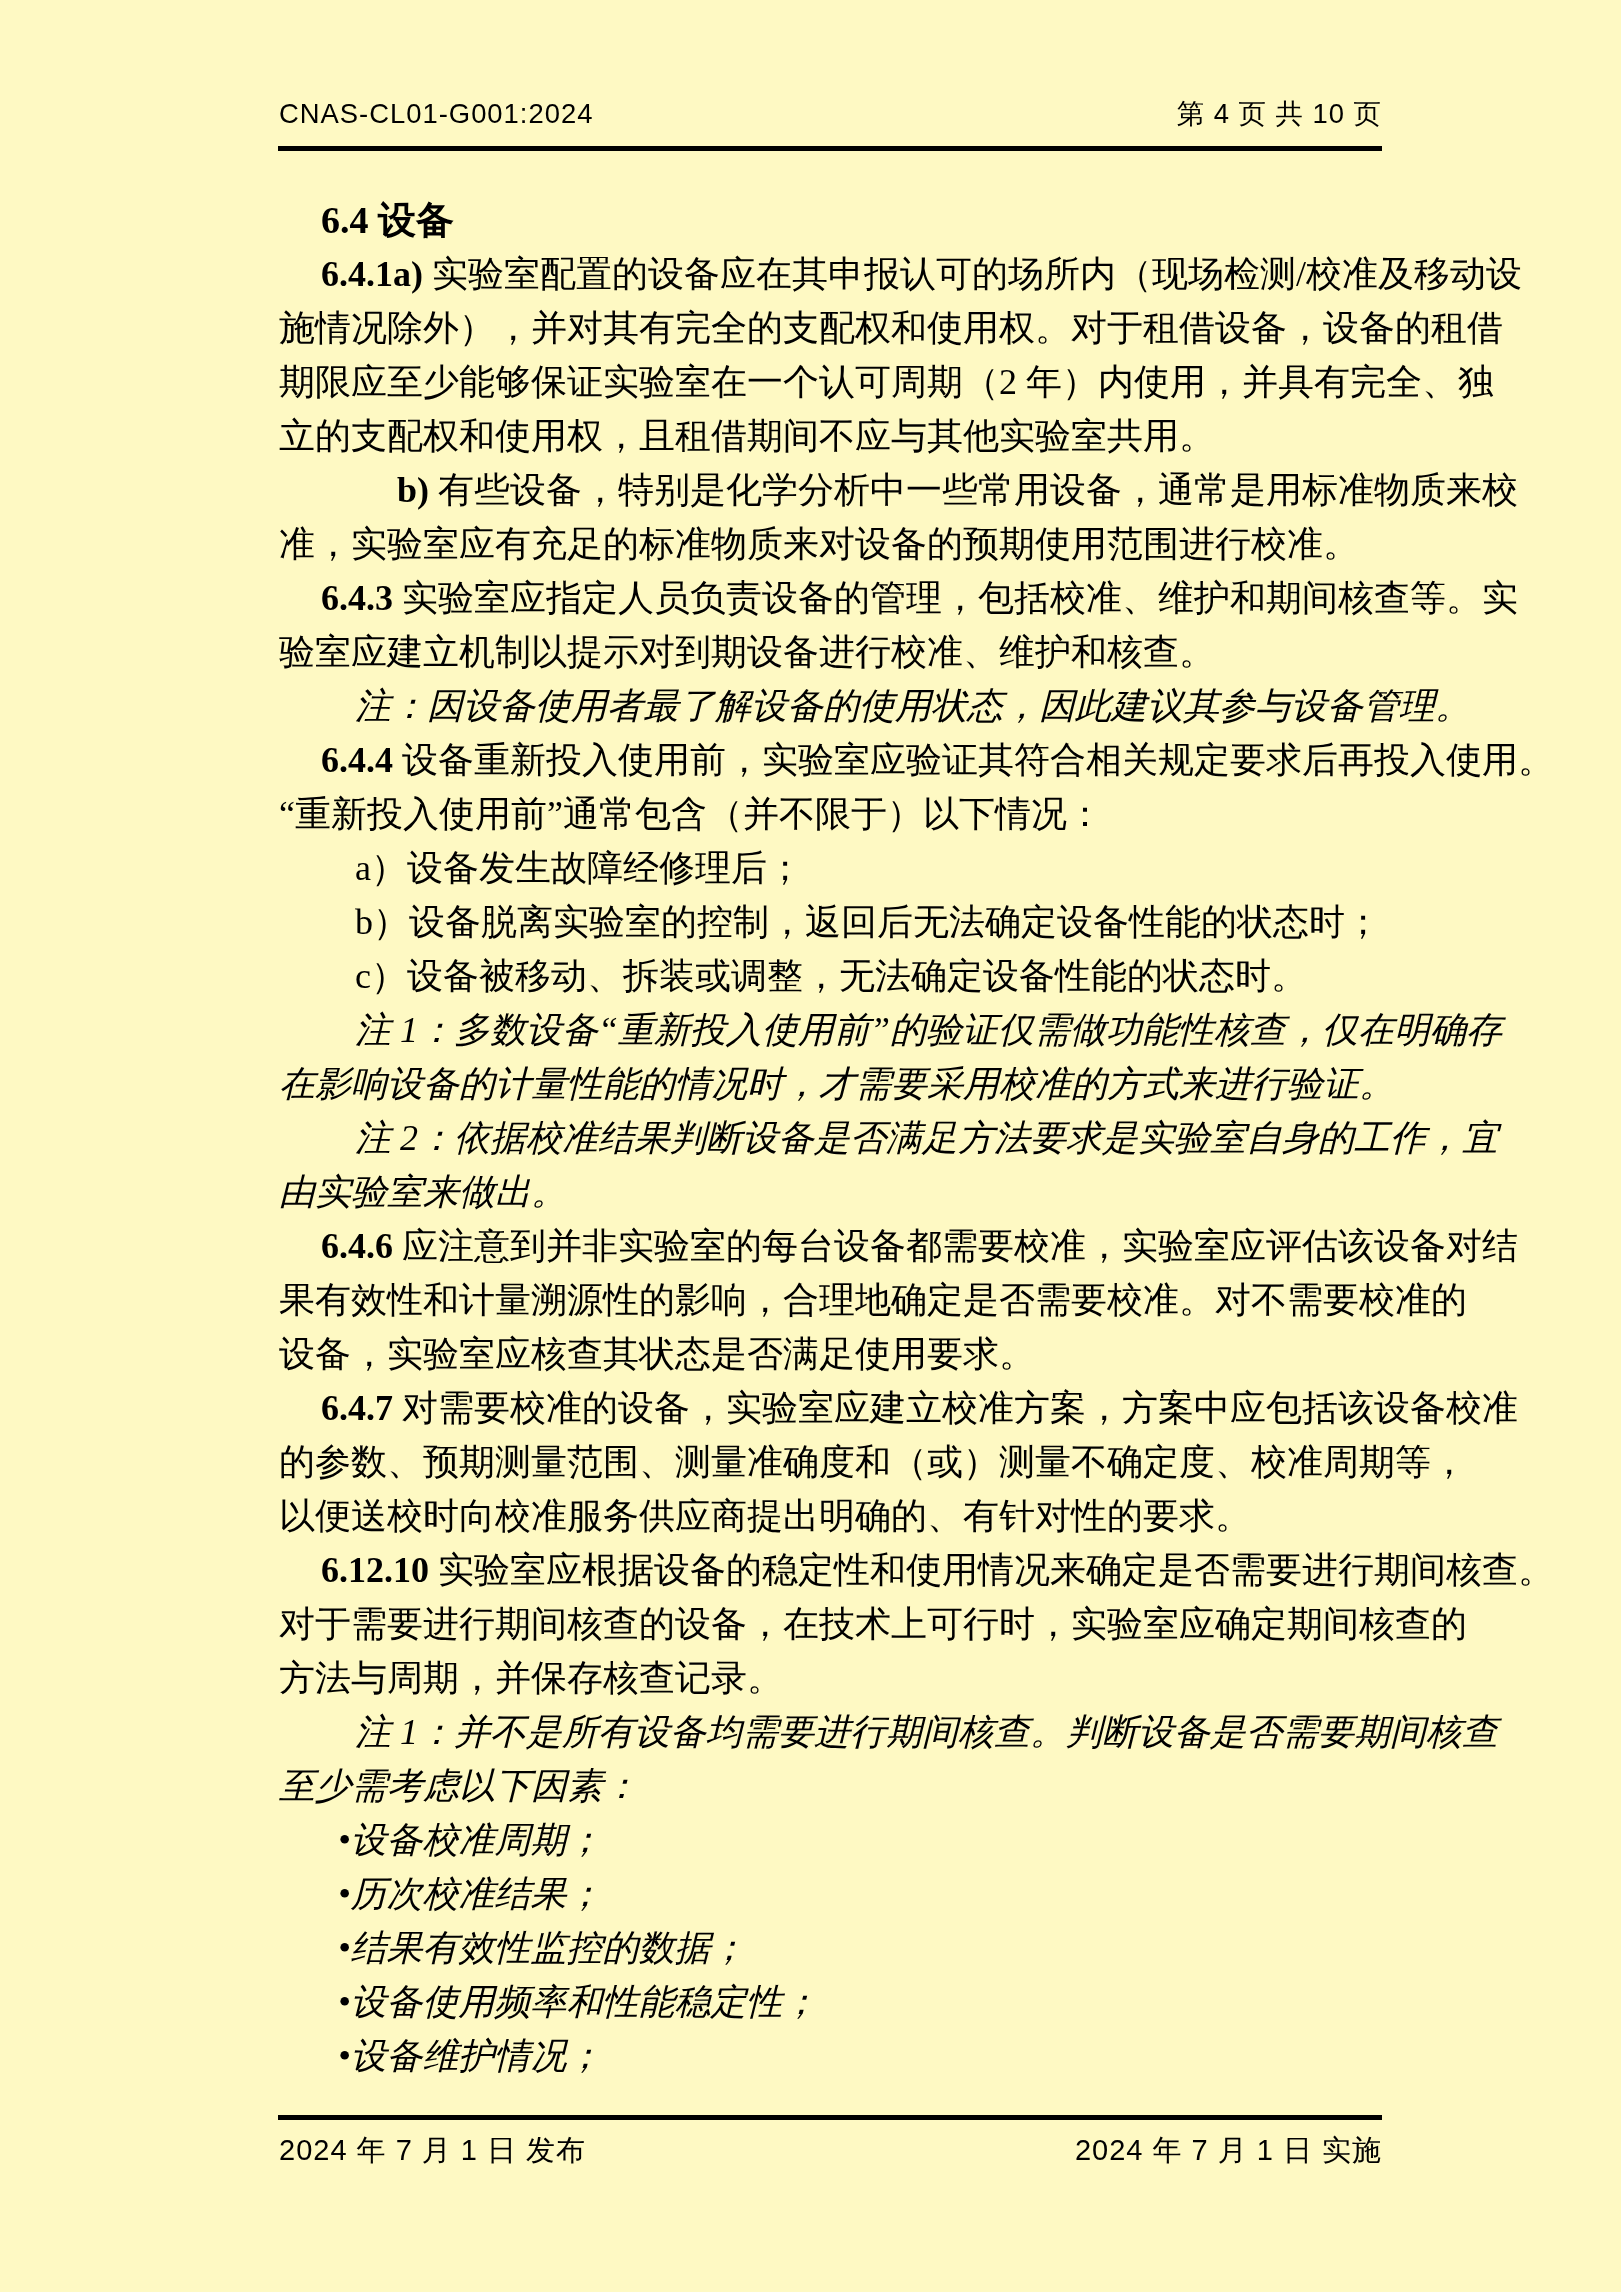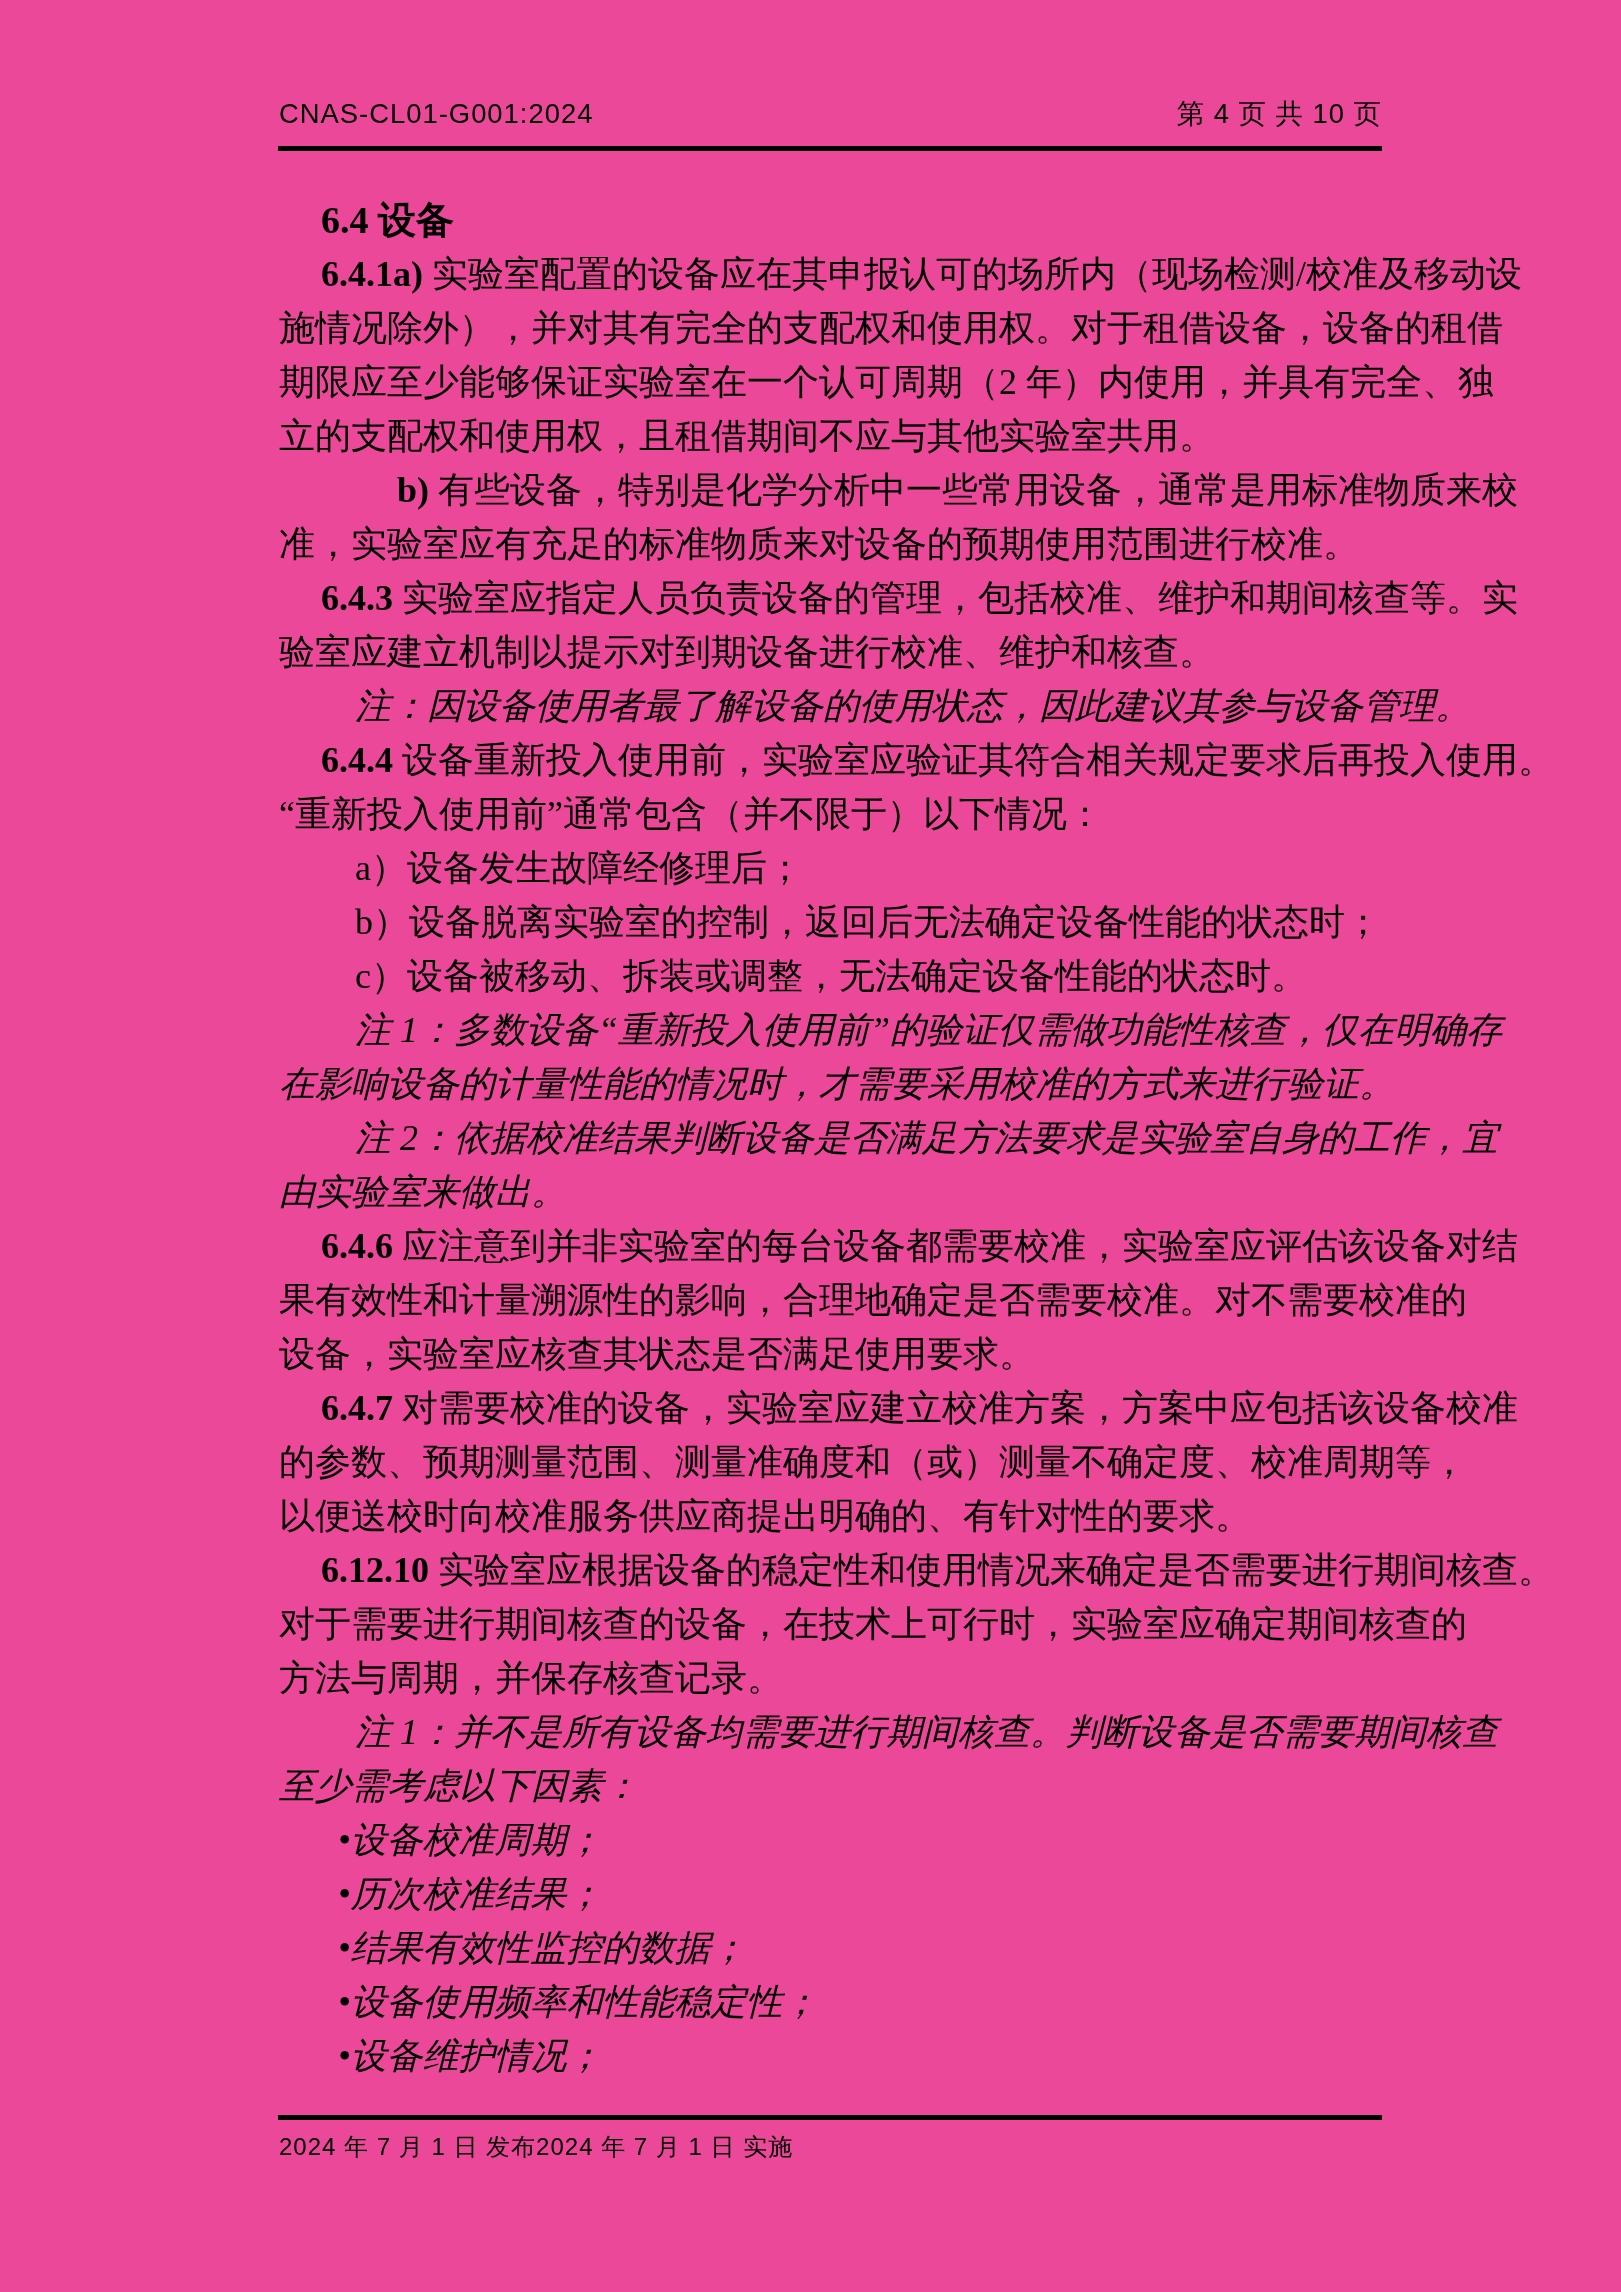--- a/index.html
+++ b/index.html
@@ -11,21 +11,21 @@
     font-family: "Liberation Serif", serif;
     color: #000000;
     position: relative;
     overflow: hidden;
   }
   .page {
     position: absolute;
     left: 0; top: 0;
     width: 1621px;
     height: 2293px;
-    background: #ec4899;
+    background: #fef9c3;
   }
   
   .hdr {
     position: absolute;
     left: 279px;
     width: 1103px;
     top: 96px;
     display: flex;
     justify-content: space-between;
     align-items: baseline;
@@ -61,24 +61,26 @@
   .ind2  { padding-left: 76px; }
   .ind15 { padding-left: 59px; }
   .note  { font-style: italic; }  
   
   .ftr {
     position: absolute;
     left: 279px;
     width: 1103px;
     top: 2131px;
     display: flex;
+    justify-content: space-between;
     align-items: baseline;
-    font-size: 24px;
+    font-size: 29px;
     font-family: "Liberation Sans", sans-serif;
     letter-spacing: 1px;
+    gap: 32px;
   }
 </style>
 </head>
 <body>
 
 <div class="page">
 
   <div class="hdr">
     <span>CNAS-CL01-G001:2024</span>
     <span>第 4 页 共 10 页</span>

